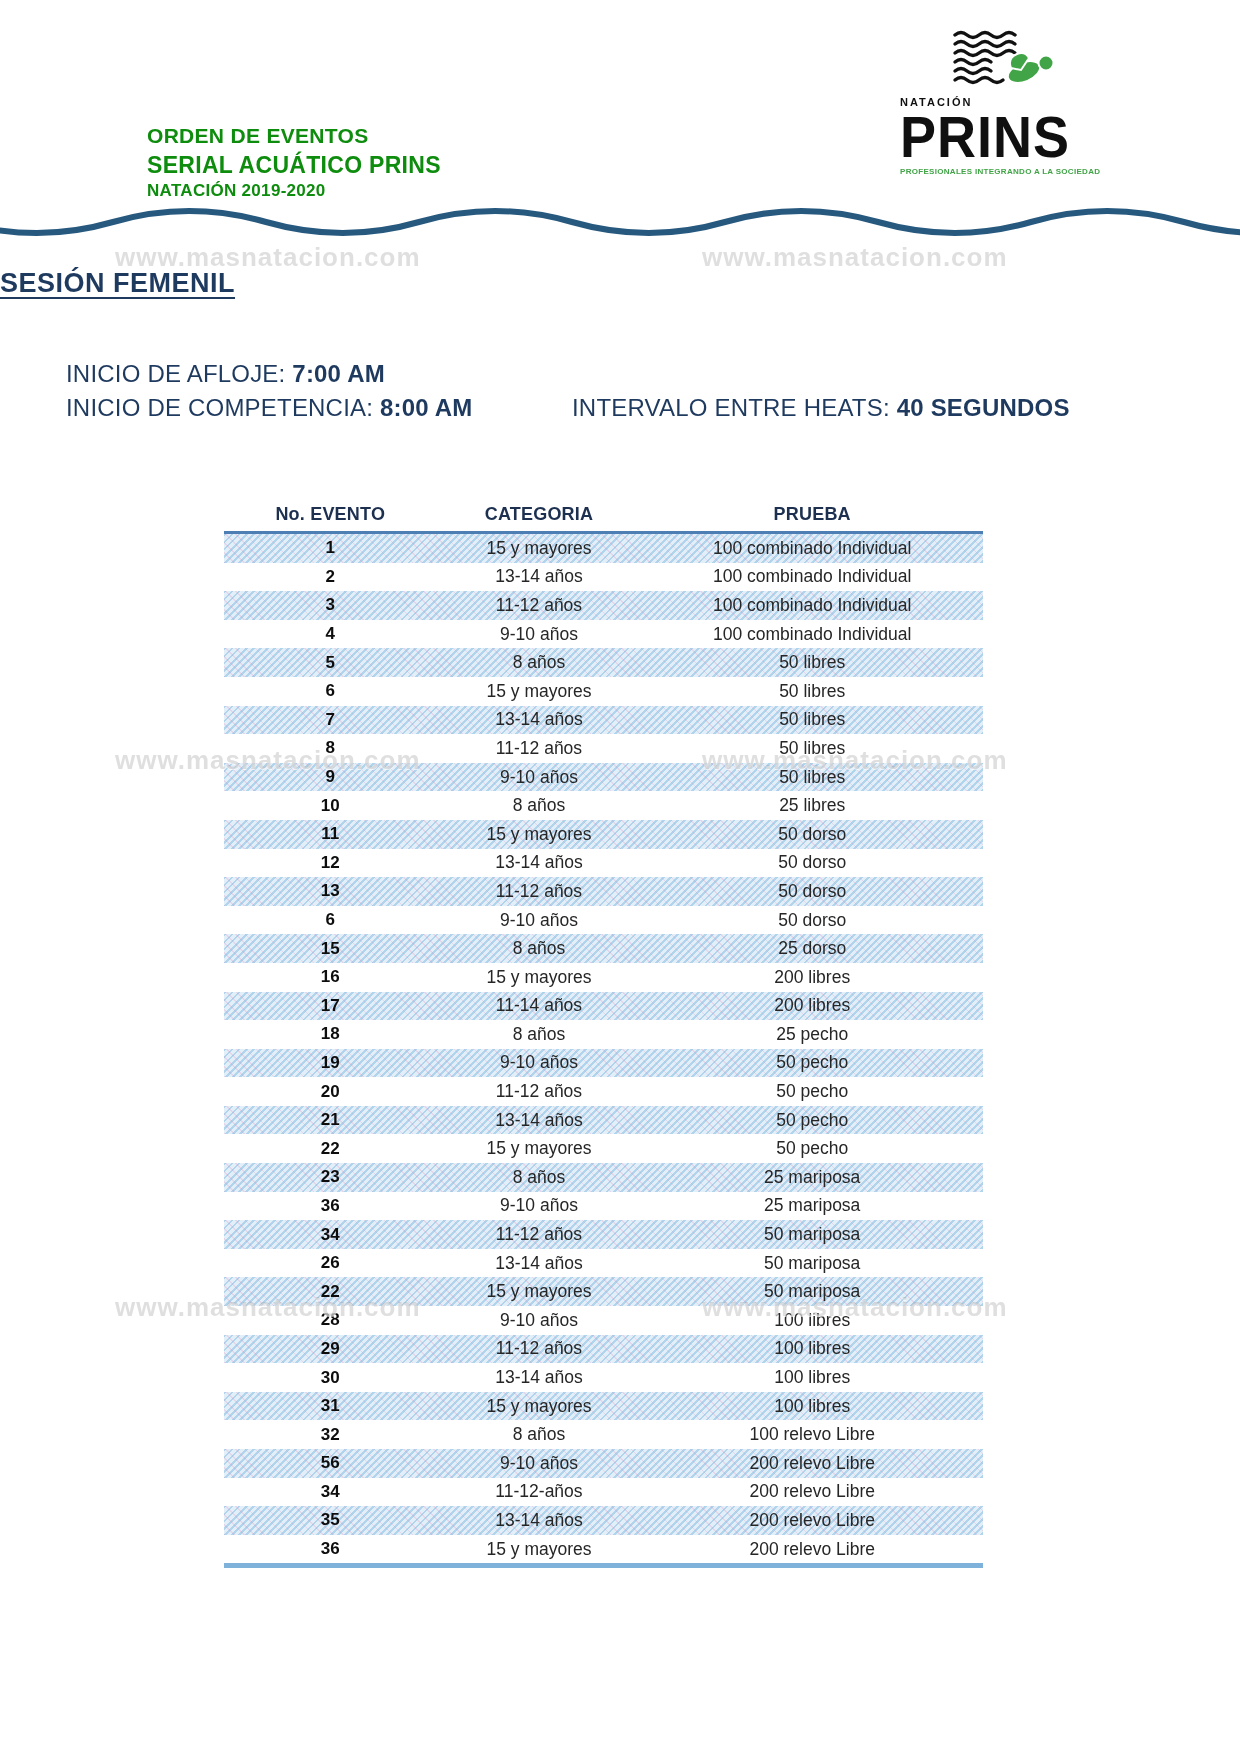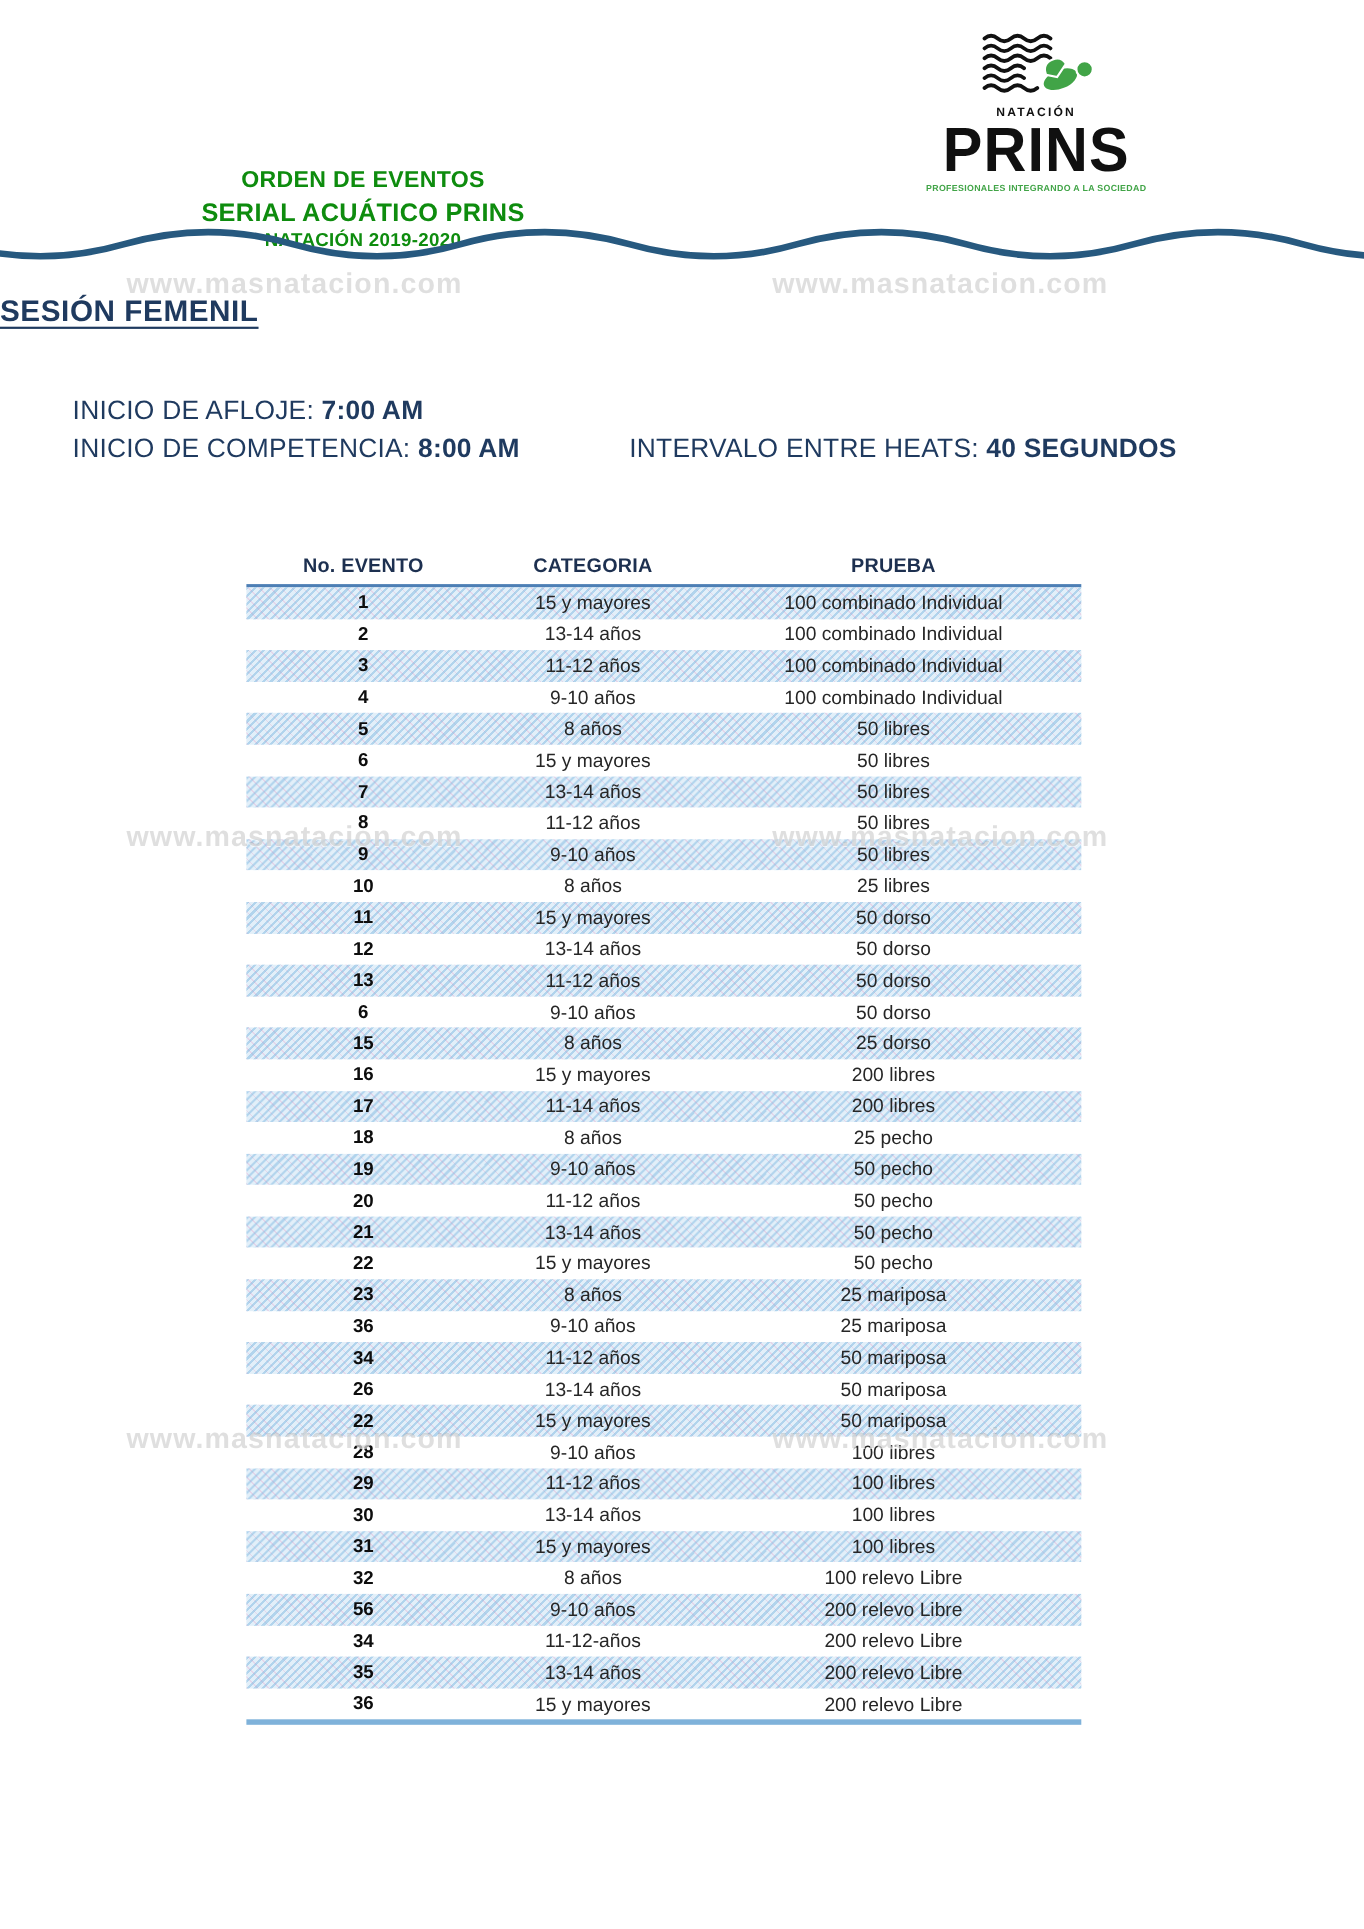--- a/index.html
+++ b/index.html
@@ -6,30 +6,30 @@
   .page{
     position:relative;
     width:1240px;height:1754px;
     background:#ffffff;
     font-family:"Liberation Sans", sans-serif;
     overflow:hidden;
   }
 
   
   .green-block{
-    position:absolute;left:130px;top:122px;width:400px;
-    text-align:center;color:#0e8c0e;font-weight:bold;line-height:1.32;margin-top:28px;
+    position:absolute;left:147px;top:122px;width:400px;
+    color:#0e8c0e;font-weight:bold;line-height:1.32;
   }
   .green-line1{font-size:21px;letter-spacing:0.3px;}
   .green-line2{font-size:23px;letter-spacing:0.3px;}
   .green-line3{font-size:17px;letter-spacing:0.3px;}
 
   
   .logo{
-    position:absolute;left:840px;top:30px;width:204px;text-align:center;
+    position:absolute;left:900px;top:30px;width:204px;text-align:left;
   }
   .logo-icon{display:block;margin:0 auto;}
   .logo-sport{font-size:11px;font-weight:bold;color:#101010;letter-spacing:2px;margin-top:6px;}
   .logo-brand{font-size:54px;font-weight:900;color:#101010;line-height:1;letter-spacing:1px;margin-top:2px;
     transform:scaleY(1.05);}
   .logo-tagline{font-size:8px;font-weight:bold;color:#41a447;letter-spacing:0.3px;margin-top:3px;white-space:nowrap;}
 
   
   .wave-divider{position:absolute;left:0;top:198px;width:1240px;height:48px;}
 

